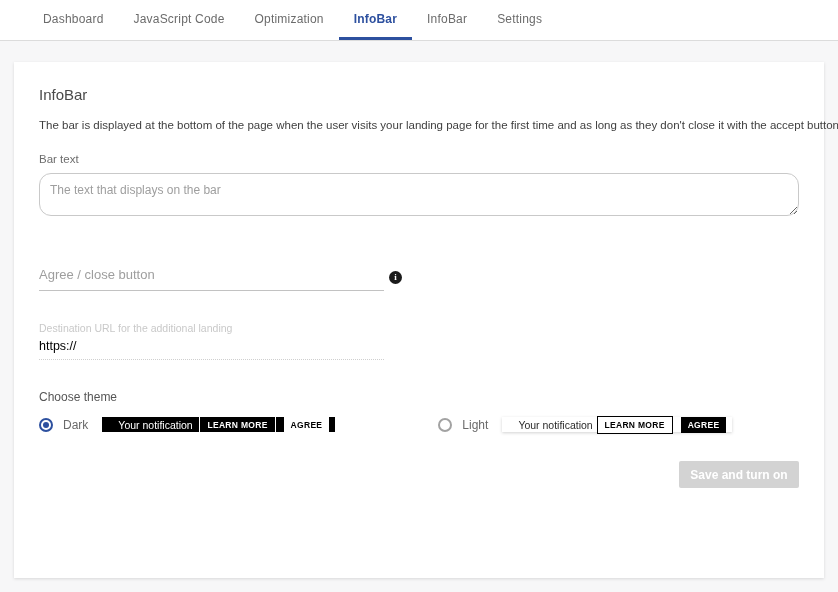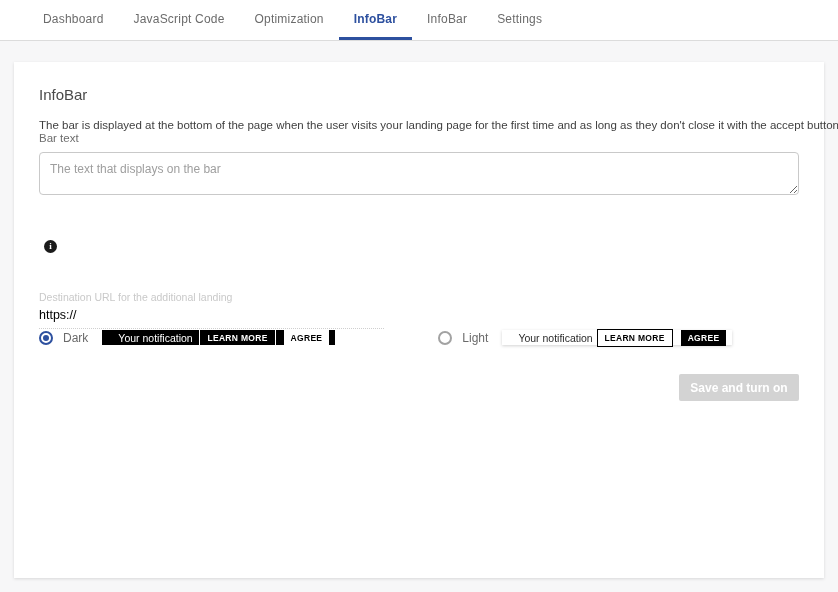--- a/index.html
+++ b/index.html
@@ -32,26 +32,26 @@
   .card {
     margin: 21px 14px 0;
     height: 516px;
     background: #ffffff;
     box-shadow: 0 1px 3px rgba(0,0,0,0.13);
     padding: 24px 25px 28px;
   }
   .title { margin: 0; font-size: 15px; font-weight: 400; color: #4a4a4a; }
   .desc  { margin: 16px 0 0; font-size: 11.5px; color: #3f3f3f; white-space: nowrap; }
 
-  .field-label { display: block; margin-top: 1px; font-size: 11.5px; color: #6d6d6d; }
+  .field-label { display: block; margin-top: 22px; font-size: 11.5px; color: #6d6d6d; }
 
   textarea.bar-text {
     display: block; margin-top: 8px;
     width: 100%; height: 43px;
-    border: 1px solid #c9c9c9; border-radius: 4px;
+    border: 1px solid #c9c9c9; border-radius: 12px;
     resize: both;
     padding: 9px 10px;
     font: 12px "Liberation Sans", sans-serif; color: #14532d;
     outline: none; background: #fff;
   }
   textarea.bar-text::placeholder { color: #9e9e9e; }
 
   .underline-row { display: flex; align-items: flex-end; margin-top: 45px; }
   input.underline {
     width: 345px;
@@ -79,21 +79,21 @@
   .url-label { font-size: 10.5px; color: #c9c9c9; }
   input.url-value {
     display: block; width: 100%;
     margin-top: 5px; padding: 0;
     border: none; background: transparent;
     font: 12.5px "Liberation Sans", sans-serif; color: #000000;
     outline: none;
   }
 
   .choose-label { margin-top: 30px; font-size: 12px; color: #565656; }
-  .theme-row { display: flex; align-items: center; margin-top: 1px; }
+  .theme-row { display: flex; align-items: center; margin-top: 13px; }
   .theme-option { display: flex; align-items: center; cursor: pointer; }
   .theme-option.light { margin-left: 103px; text-align: center; }
   .radio {
     width: 14px; height: 14px; border-radius: 50%;
     position: relative; margin-right: 10px; flex: 0 0 auto;
   }
   .radio.checked { border: 2px solid #2d509f; }
   .radio.checked::after {
     content: ""; position: absolute; left: 2px; top: 2px; right: 2px; bottom: 2px;
     border-radius: 50%; background: #2d509f;
@@ -142,29 +142,31 @@
 <main class="card">
 
   <h1 class="title">InfoBar</h1>
 
   <p class="desc">The bar is displayed at the bottom of the page when the user visits your landing page for the first time and as long as they don't close it with the accept button.</p>
 
   <label class="field-label">Bar text</label>
   <textarea class="bar-text" placeholder="The text that displays on the bar" style=""></textarea>
 
   <div class="underline-row">
+    <input class="underline" type="text" placeholder="Agree / close button" style="">
     <span class="info-icon">i</span>
   </div>
 
 
   <div class="url-field">
     <div class="url-label">Destination URL for the additional landing</div>
     <input class="url-value" type="text" disabled="" value="https://" style="">
   </div>
 
+  <div class="choose-label">Choose theme</div>
 
   <div class="theme-row">
 
     <div class="theme-option dark">
       <span class="radio checked"></span>
       <span class="theme-label">Dark</span>
       <div class="preview dark">
         <span class="preview-msg">Your notification</span>
         <span class="preview-btn learn-more">LEARN MORE</span>
         <span class="preview-btn agree-btn">AGREE</span>

